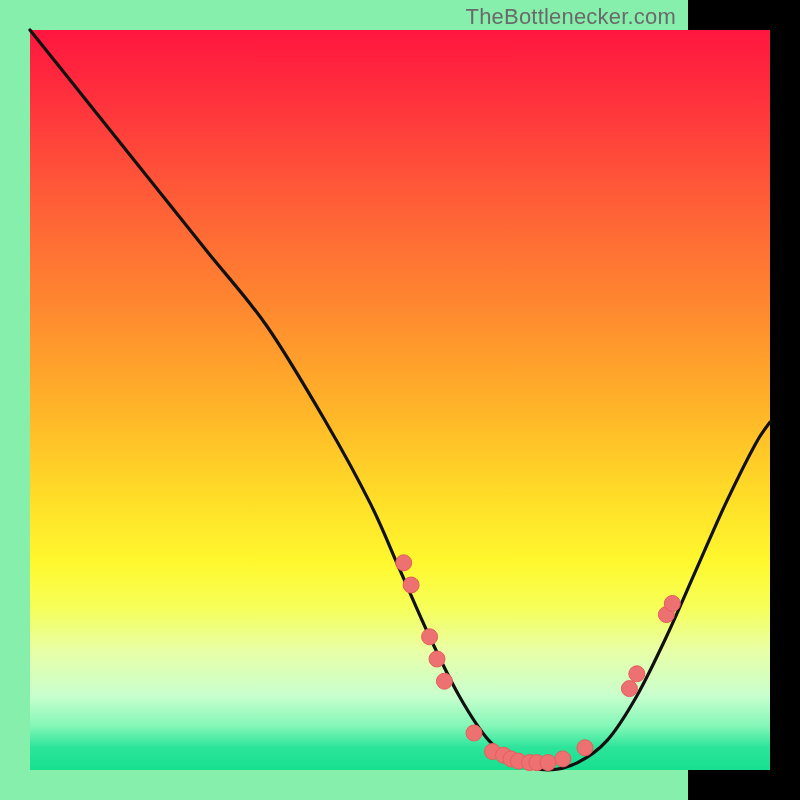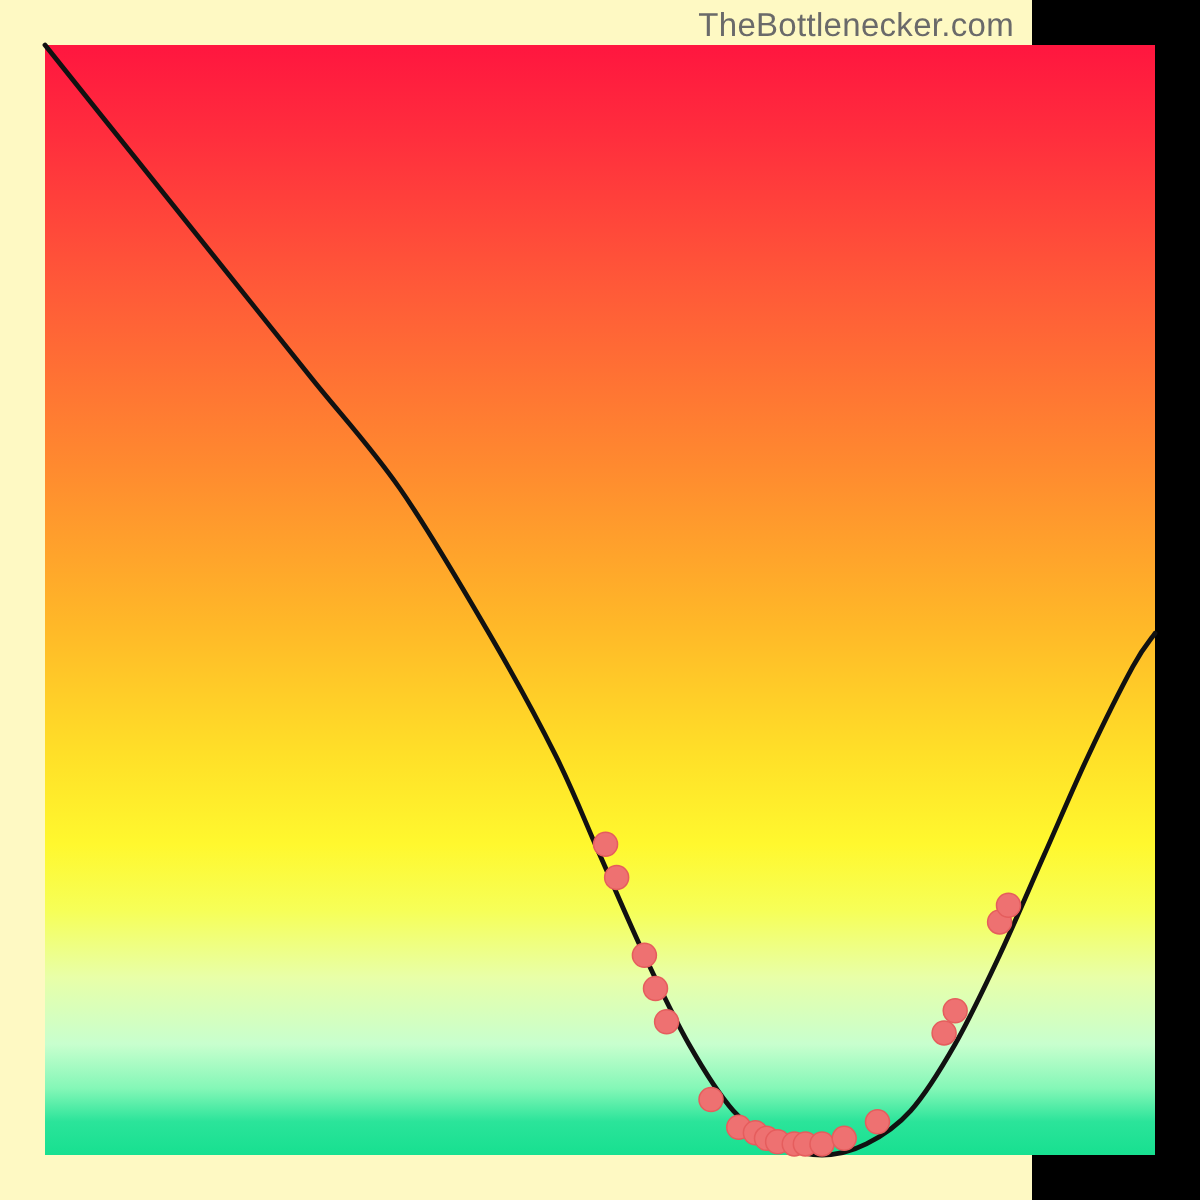--- a/index.html
+++ b/index.html
@@ -10,21 +10,21 @@
     background: #000;
     overflow: hidden;
     font-family: Arial, Helvetica, sans-serif;
   }
   .frame {
     position: absolute;
     left: 0;
     top: 0;
     width: 688px;
     height: 800px;
-    background: #fef9c3;
+    background: #86efac;
   }
   .plot {
     position: absolute;
     left: 30px;
     top: 30px;
     width: 740px;
     height: 740px;
     
     background: linear-gradient(to bottom,
       #ff163f 0%,

